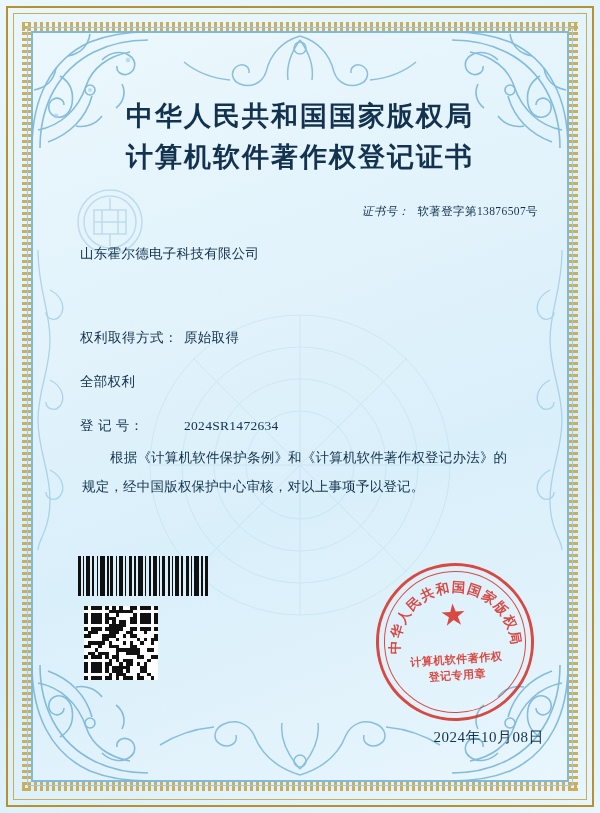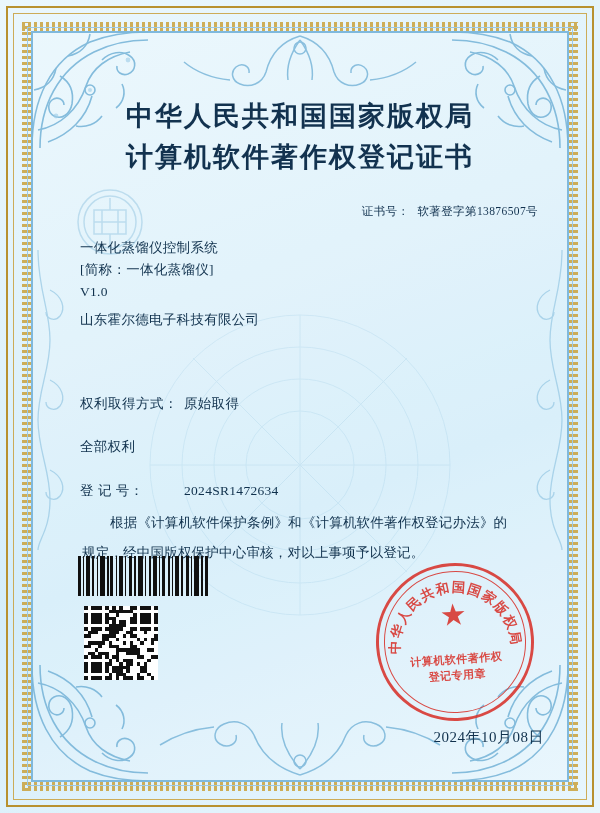--- a/index.html
+++ b/index.html
@@ -149,21 +149,21 @@
   }
 
   .cert-no {
     margin-top: 26px;
     text-align: right;
     padding-right: 22px;
     font-size: 11.5px;
     color: #12324f;
     letter-spacing: 0.4px;
   }
-  .cert-no .cert-no-label { margin-right: 8px; }
+  .cert-no .cert-no-label { margin-right: 8px; font-style: italic; }
 
   .fields {
     margin-top: 18px;
     padding-left: 40px;
     padding-right: 22px;
   }
   .field-row {
     display: flex;
     align-items: flex-start;
     margin-bottom: 6px;
@@ -451,25 +451,20 @@
       <div class="title-line">计算机软件著作权登记证书</div>
     </div>
 
     <div class="cert-no">
       <span class="cert-no-label">证书号：</span><span class="cert-no-value">软著登字第13876507号</span>
     </div>
 
     <div class="fields">
 
       <div class="field-row">
-        <div class="field-value">
-          <span>一体化蒸馏仪控制系统</span>
-          <span class="sub">[简称：一体化蒸馏仪]</span>
-          <span class="sub">V1.0</span>
-        </div>
       </div>
 
       <div class="field-row">
         <div class="field-value">山东霍尔德电子科技有限公司</div>
       </div>
 
       <div class="spacer-lg"></div>
 
       <div class="field-row">
         <div class="field-label">权利取得方式：</div>

